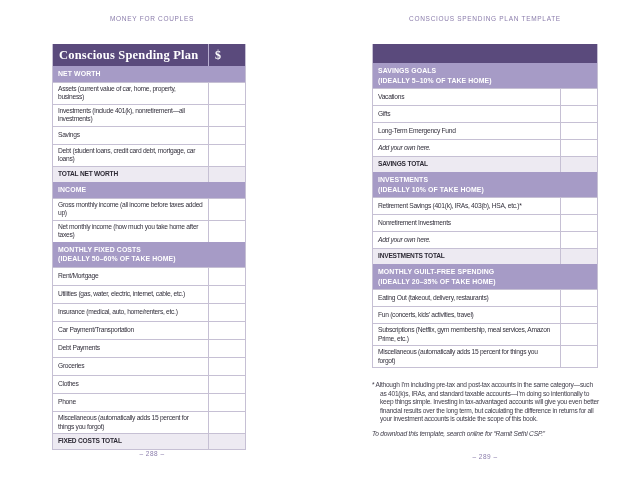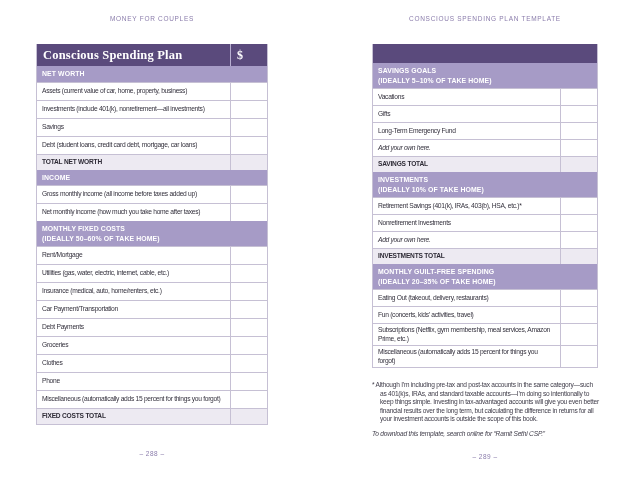--- a/index.html
+++ b/index.html
@@ -8,21 +8,21 @@
 
   .running-header{position:absolute;top:15px;font-size:6.5px;letter-spacing:0.7px;color:#8a7cab;text-align:center;}
   .running-header.left{left:36px;width:232px;}
   .running-header.right{left:372px;width:226px;}
 
   .page-number{position:absolute;font-size:6.5px;letter-spacing:0.5px;color:#8a7cab;text-align:center;}
   .page-number.left{left:36px;width:232px;top:450px;}
   .page-number.right{left:372px;width:226px;top:453px;}
 
   .csp-table{position:absolute;top:44px;border:1px solid #c6c0d4;border-top:none;background:#fff;box-sizing:border-box;}
-  .csp-table.left{left:36px;width:232px;}
+  .csp-table.left{left:52px;width:194px;}
   .csp-table.right{left:372px;width:226px;}
 
   .title-bar{display:flex;background:#5a4a7c;color:#fff;height:22px;}
   .title-text{flex:1;display:flex;align-items:center;padding:0 6px;font-family:"Liberation Serif",serif;font-weight:bold;font-size:12.5px;letter-spacing:0.2px;}
   .title-amount{width:37px;display:flex;align-items:center;padding:0 6px;box-sizing:border-box;border-left:1px solid #b7aed0;font-family:"Liberation Serif",serif;font-weight:bold;font-size:12px;}
 
   .row{display:flex;border-top:1px solid #c6c0d4;box-sizing:border-box;}
   .row:first-child{border-top:none;}
   .row .label{flex:1;display:flex;align-items:center;padding:2px 5px;color:#33303c;font-size:6.7px;letter-spacing:-0.3px;line-height:8.6px;}
   .row .value{width:37px;border-left:1px solid #c6c0d4;box-sizing:border-box;}

